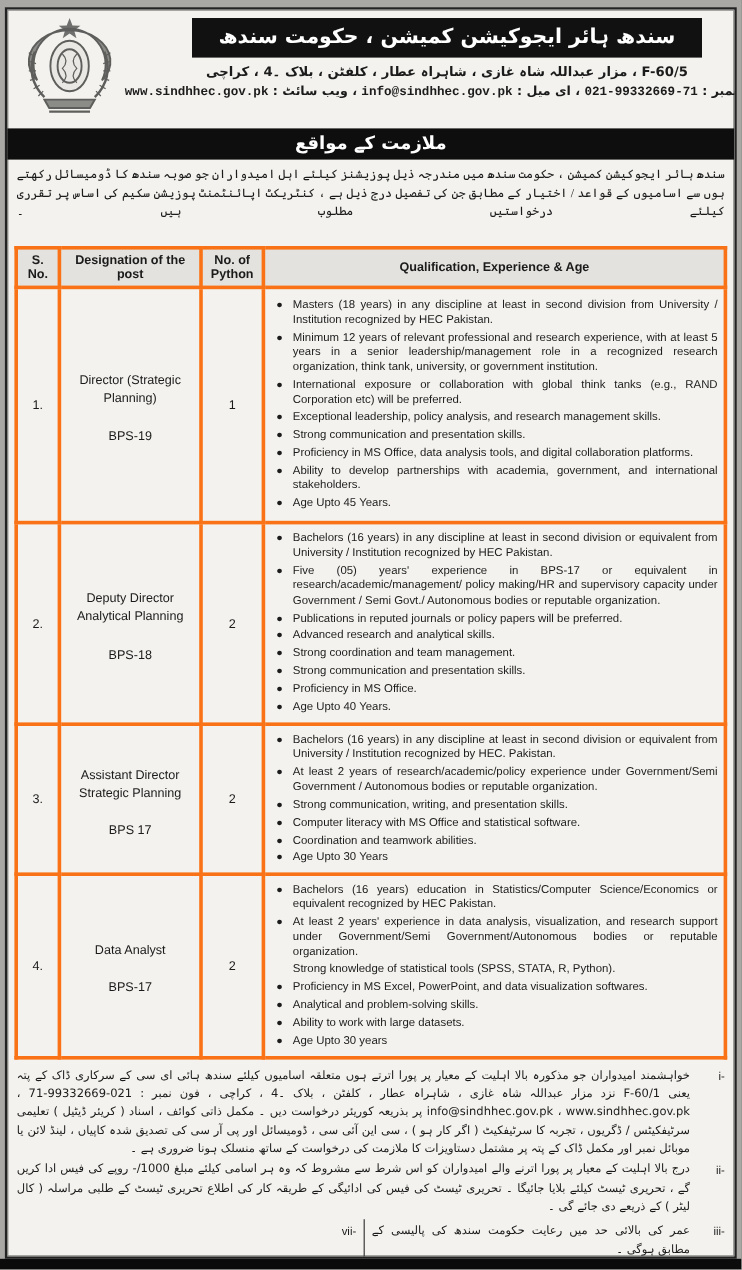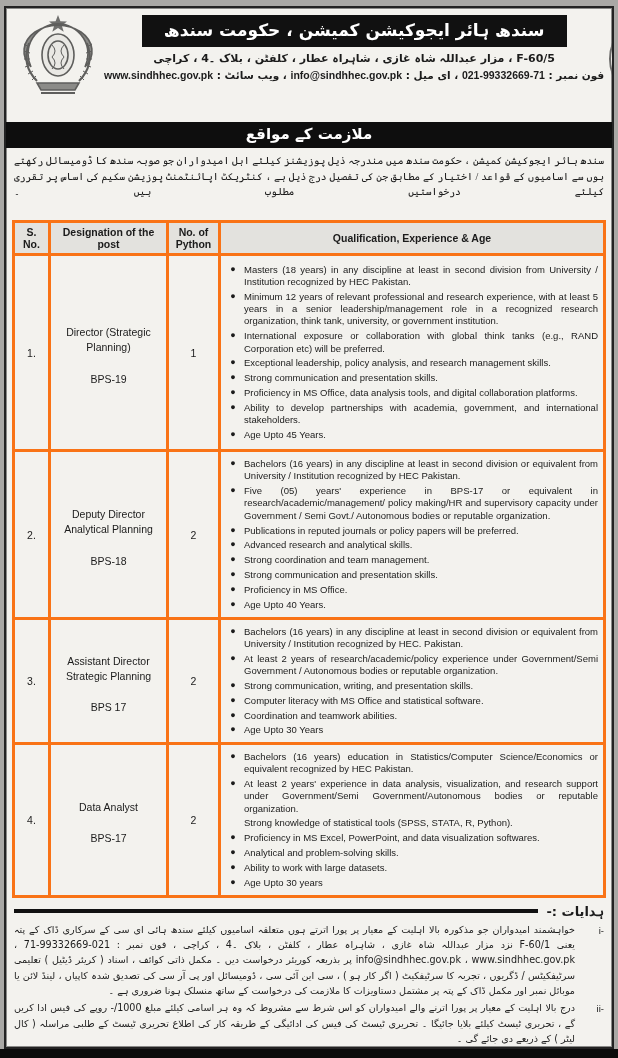--- a/index.html
+++ b/index.html
@@ -10,24 +10,24 @@
       border:2px solid #232323;box-shadow:0 0 0 1px #8a8a88 inset;display:flex;flex-direction:column;overflow:hidden;}
 
   
   .hdr{display:grid;grid-template-columns:92px 1fr 98px;align-items:start;padding:5px 6px 2px 6px;}
   .hdr .logo{display:flex;justify-content:center;}
   .hdr-center{text-align:center;}
   .title-box{display:inline-block;background:#111;color:#fff;padding:5px 22px 7px 22px;margin-top:2px;}
   .title-box .t{font-family:"DejaVu Sans",sans-serif;font-size:17px;font-weight:bold;direction:rtl;}
   .addr{direction:rtl;font-family:"DejaVu Sans",sans-serif;font-size:11px;font-weight:bold;margin-top:5px;}
   .contact{direction:rtl;font-family:"DejaVu Sans",sans-serif;font-size:10.5px;font-weight:bold;margin-top:4px;white-space:nowrap;}
-  .contact .ltr{direction:ltr;unicode-bidi:embed;font-family:Liberation Sans, sans-serif;}
-
-  
-  .banner{background:#0e0e0e;color:#fff;text-align:center;padding:3px 0 5px 0;margin:15px 0 0 0;}
+  .contact .ltr{direction:ltr;unicode-bidi:embed;font-family:Liberation Mono, monospace;}
+
+  
+  .banner{background:#0e0e0e;color:#fff;text-align:center;padding:3px 0 5px 0;margin:0 0 0 0;}
   .banner .t{font-family:"DejaVu Sans",sans-serif;font-size:15px;font-weight:bold;direction:rtl;}
 
   
   .intro{direction:rtl;font-family:Liberation Serif, serif;font-size:10px;line-height:1.55;
          text-align:justify;padding:5px 8px 3px 8px;}
   .intro:after{content:"";display:inline-block;width:100%;}
 
   
   table.jobs{border-collapse:collapse;margin:2px 6px;width:calc(100% - 12px);table-layout:fixed;}
   table.jobs th,table.jobs td{border:3px solid #f97316;vertical-align:middle;}
@@ -311,24 +311,20 @@
                   <span class="b">●</span>
                   <span class="t">Age Upto 30 years</span>
                 </li>
               </ul>
             </td>
           </tr>
         </tbody>
     </table>
 
     <div class="inst-wrap">
-      <div class="inst-head">
-        <span class="word">ہدایات :-</span>
-        <span class="bar"></span>
-      </div>
       <div id="inst-full">
           <div class="inst">
             <span class="num">i-</span>
             <span class="txt">خواہشمند امیدواران جو مذکورہ بالا اہلیت کے معیار پر پورا اترتے ہوں متعلقہ اسامیوں کیلئے سندھ ہائی ای سی کے سرکاری ڈاک کے پتہ یعنی F-60/1 نزد مزار عبداللہ شاہ غازی ، شاہراہ عطار ، کلفٹن ، بلاک ۔4 ، کراچی ، فون نمبر : 021-99332669-71 ، info@sindhhec.gov.pk ، www.sindhhec.gov.pk پر بذریعہ کوریئر درخواست دیں ۔ مکمل ذاتی کوائف ، اسناد ( کریئر ڈیٹیل ) تعلیمی سرٹیفکیٹس / ڈگریوں ، تجربہ کا سرٹیفکیٹ ( اگر کار ہو ) ، سی این آئی سی ، ڈومیسائل اور پی آر سی کی تصدیق شدہ کاپیاں ، لینڈ لائن یا موبائل نمبر اور مکمل ڈاک کے پتہ پر مشتمل دستاویزات کا ملازمت کی درخواست کے ساتھ منسلک ہونا ضروری ہے ۔</span>
           </div>
           <div class="inst">
             <span class="num">ii-</span>
             <span class="txt">درج بالا اہلیت کے معیار پر پورا اترنے والے امیدواران کو اس شرط سے مشروط کہ وہ ہر اسامی کیلئے مبلغ ‎-/1000‎ روپے کی فیس ادا کریں گے ، تحریری ٹیسٹ کیلئے بلایا جائیگا ۔ تحریری ٹیسٹ کی فیس کی ادائیگی کے طریقہ کار کی اطلاع تحریری ٹیسٹ کے طلبی مراسلہ ( کال لیٹر ) کے ذریعے دی جائے گی ۔</span>
           </div>
         </div>

